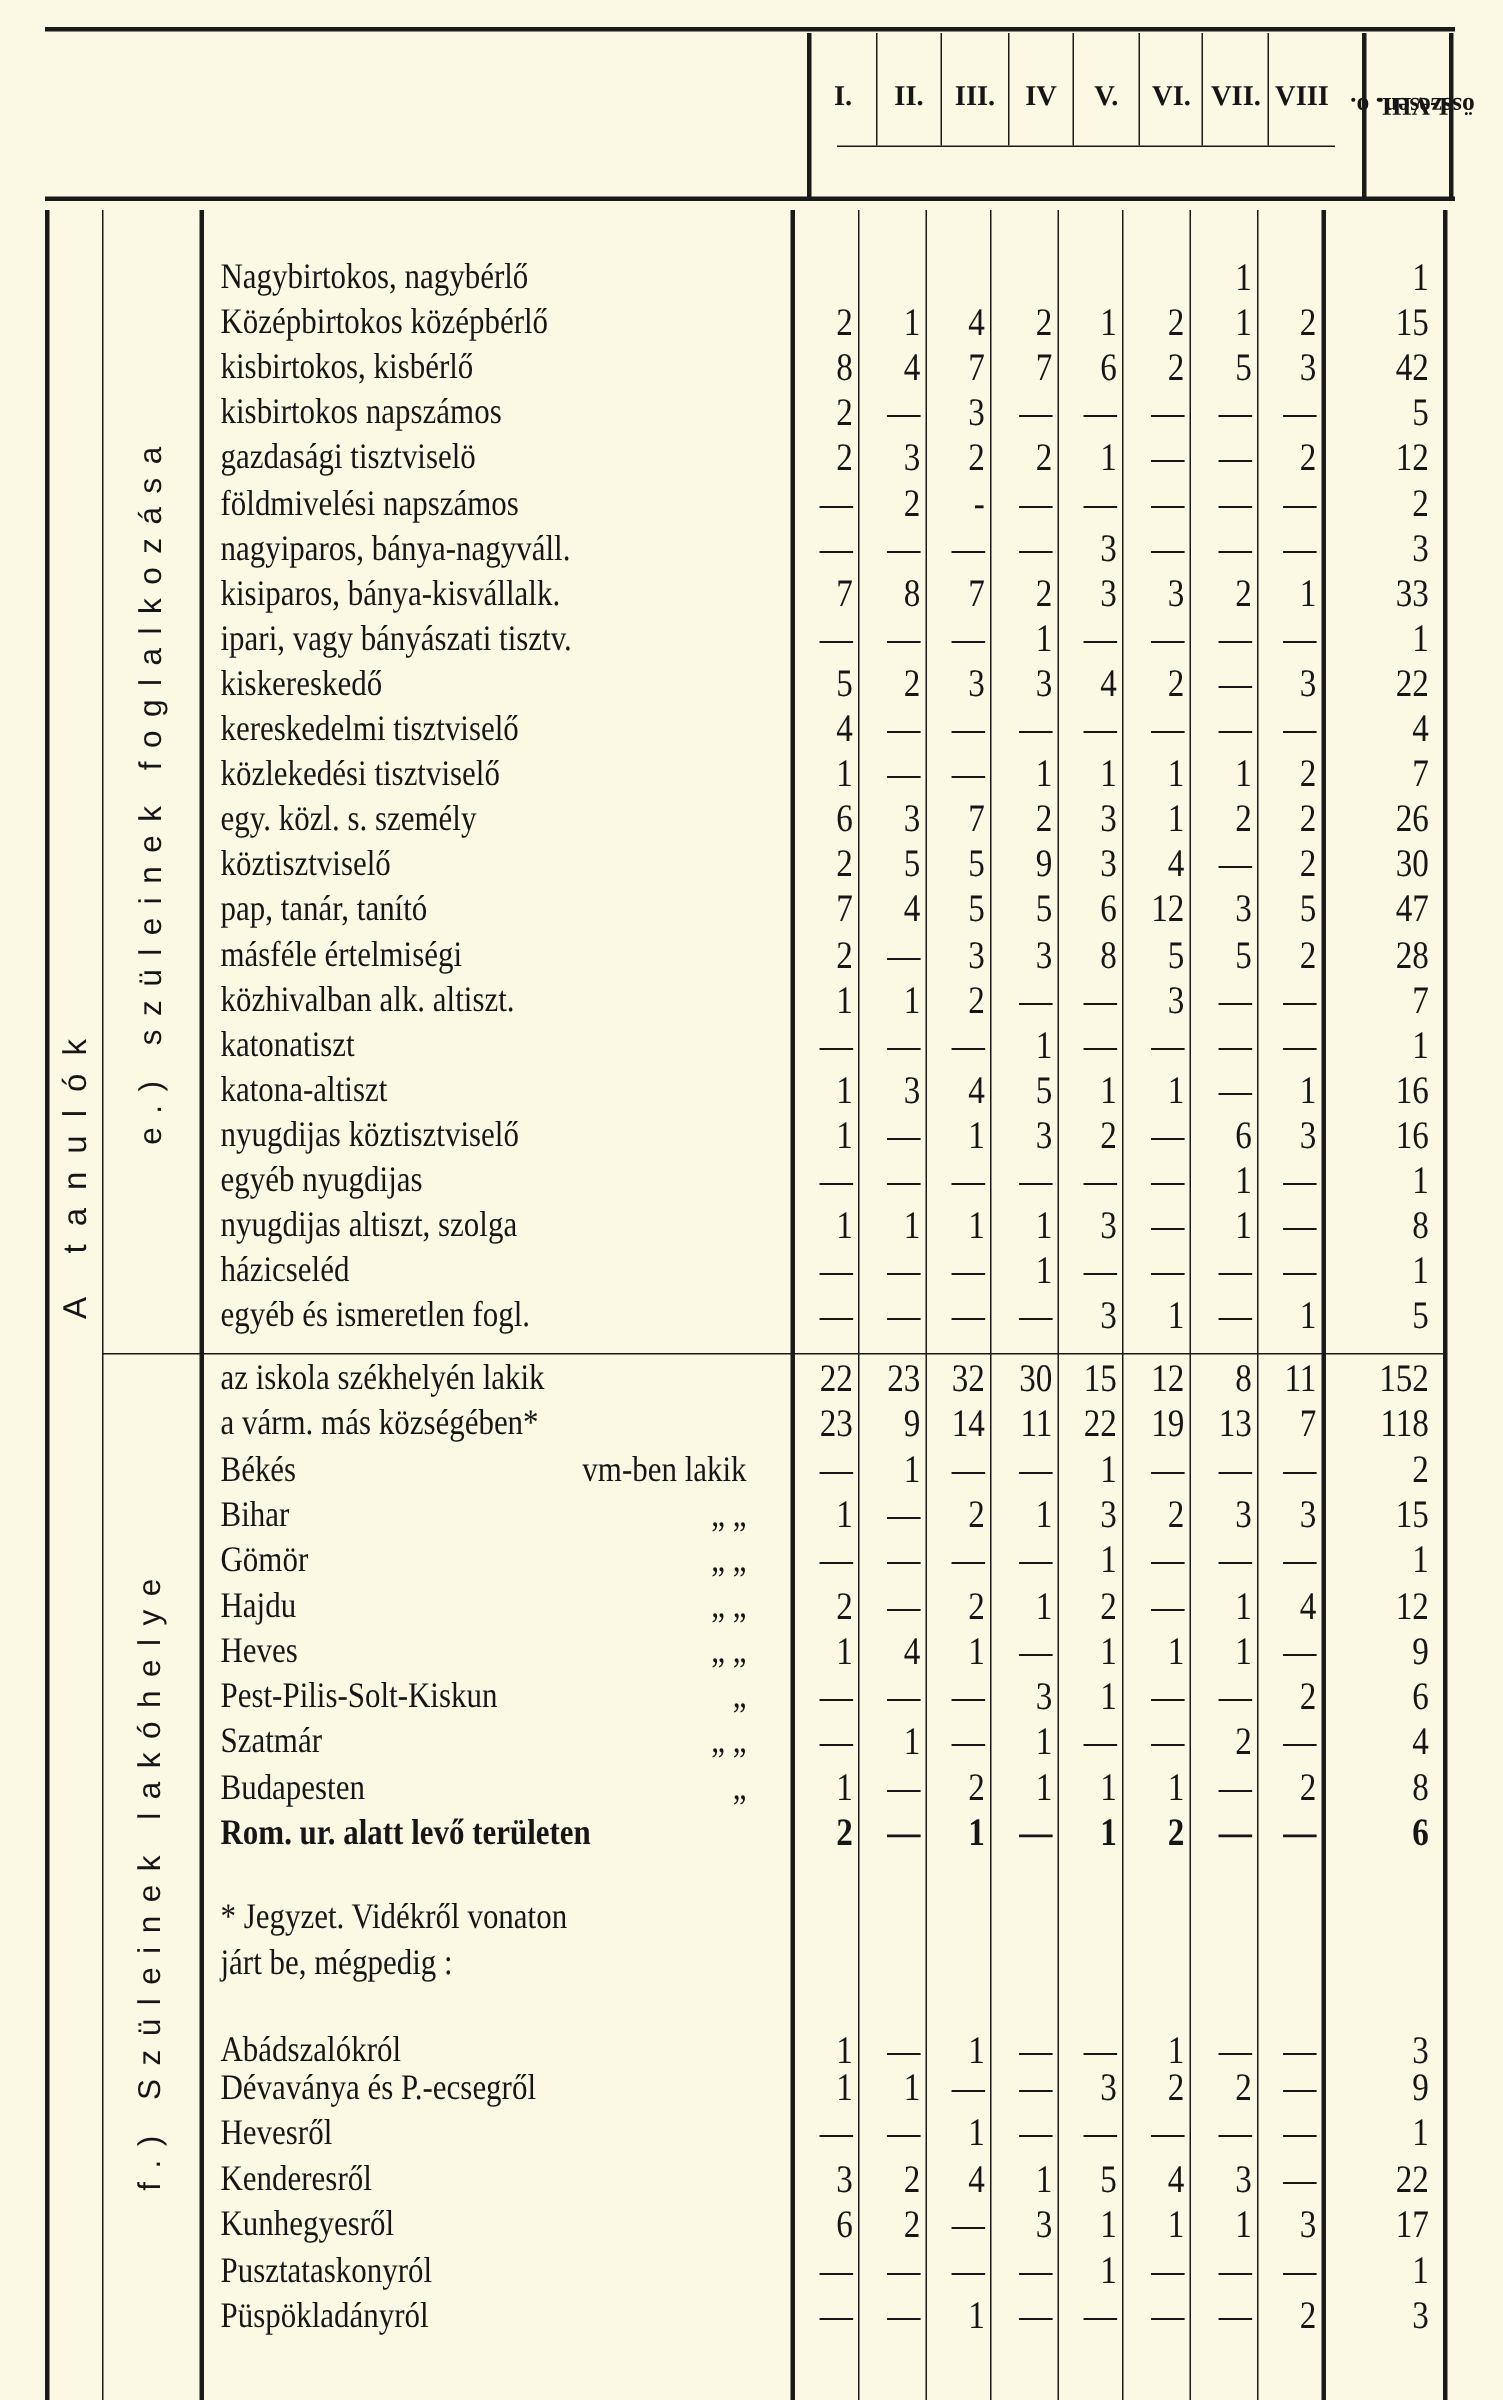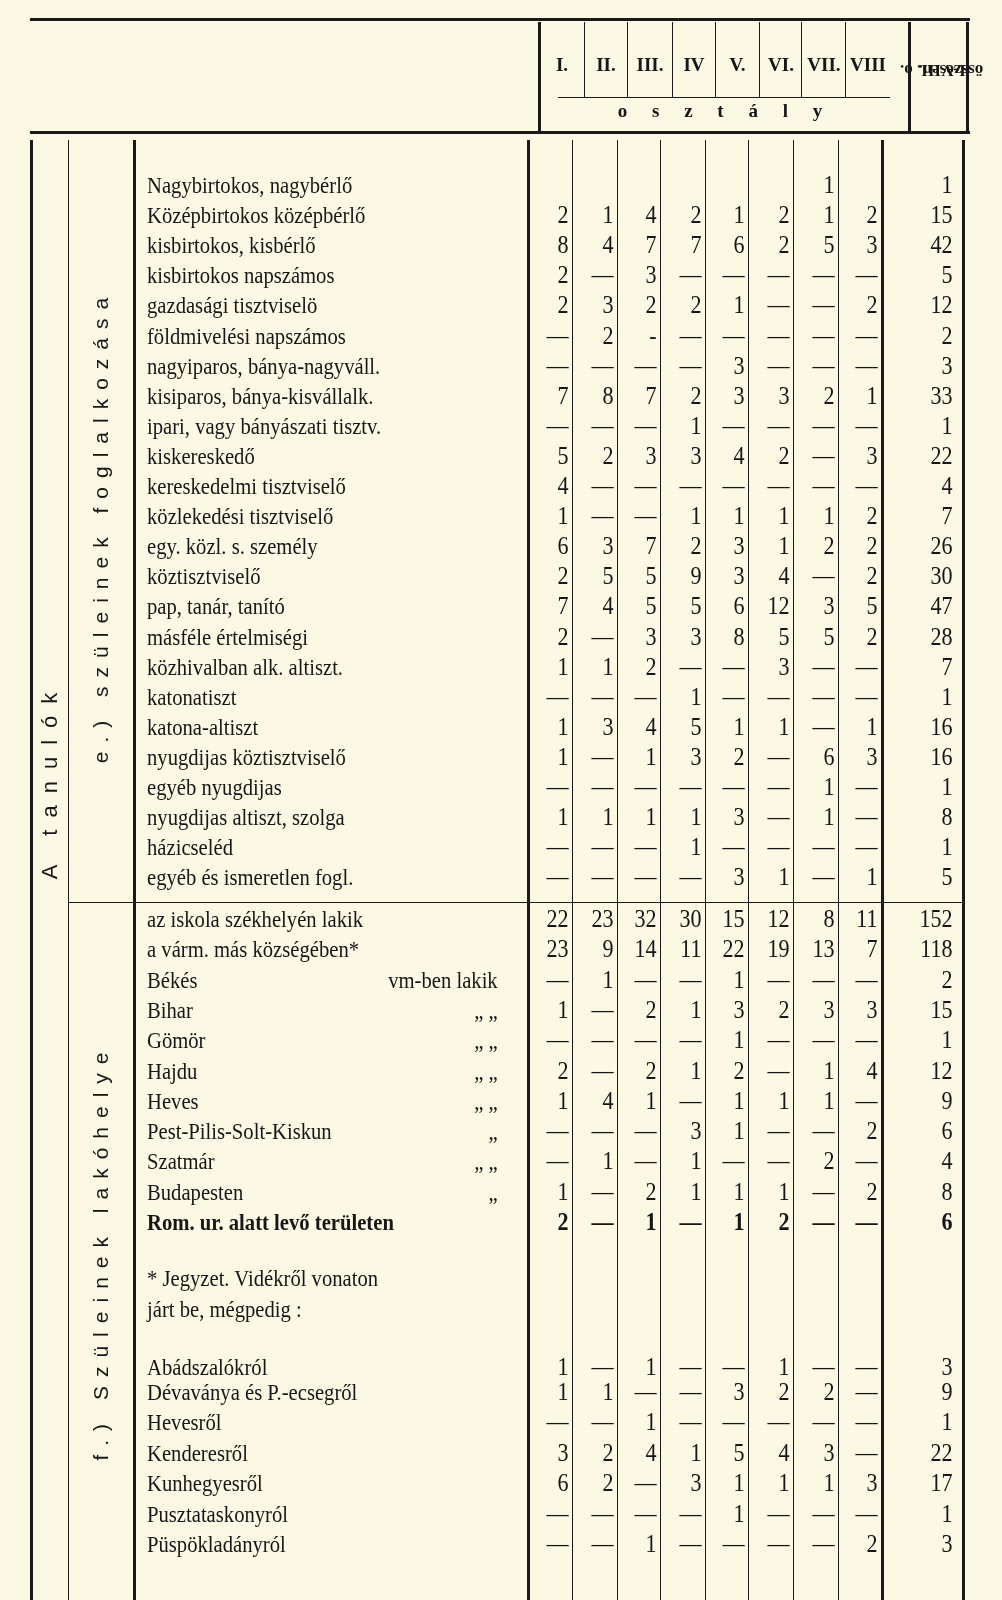--- a/index.html
+++ b/index.html
@@ -63,21 +63,20 @@
   <div class="hline" style="left:558px;top:97px;width:332px;height:1px;"></div>
 
   <div class="colhead" style="left:541px;width:42px;">I.</div>
   <div class="colhead" style="left:585px;width:42px;">II.</div>
   <div class="colhead" style="left:628px;width:44px;">III.</div>
   <div class="colhead" style="left:673px;width:42px;">IV</div>
   <div class="colhead" style="left:716px;width:43px;">V.</div>
   <div class="colhead" style="left:760px;width:42px;">VI.</div>
   <div class="colhead" style="left:802px;width:44px;">VII.</div>
   <div class="colhead" style="left:846px;width:44px;">VIII</div>
-  <div class="osztaly">o s z t á l y</div>
   <div class="total-head">
     <span>
         <span>I-VIII. o.</span>
         <span>összesen.</span>
       </span>
   </div>
 
   <div class="vline" style="left:538px;top:22px;width:3px;height:110px;"></div>
   <div class="vline" style="left:584px;top:22px;width:1px;height:75px;"></div>
   <div class="vline" style="left:627px;top:22px;width:1px;height:75px;"></div>

